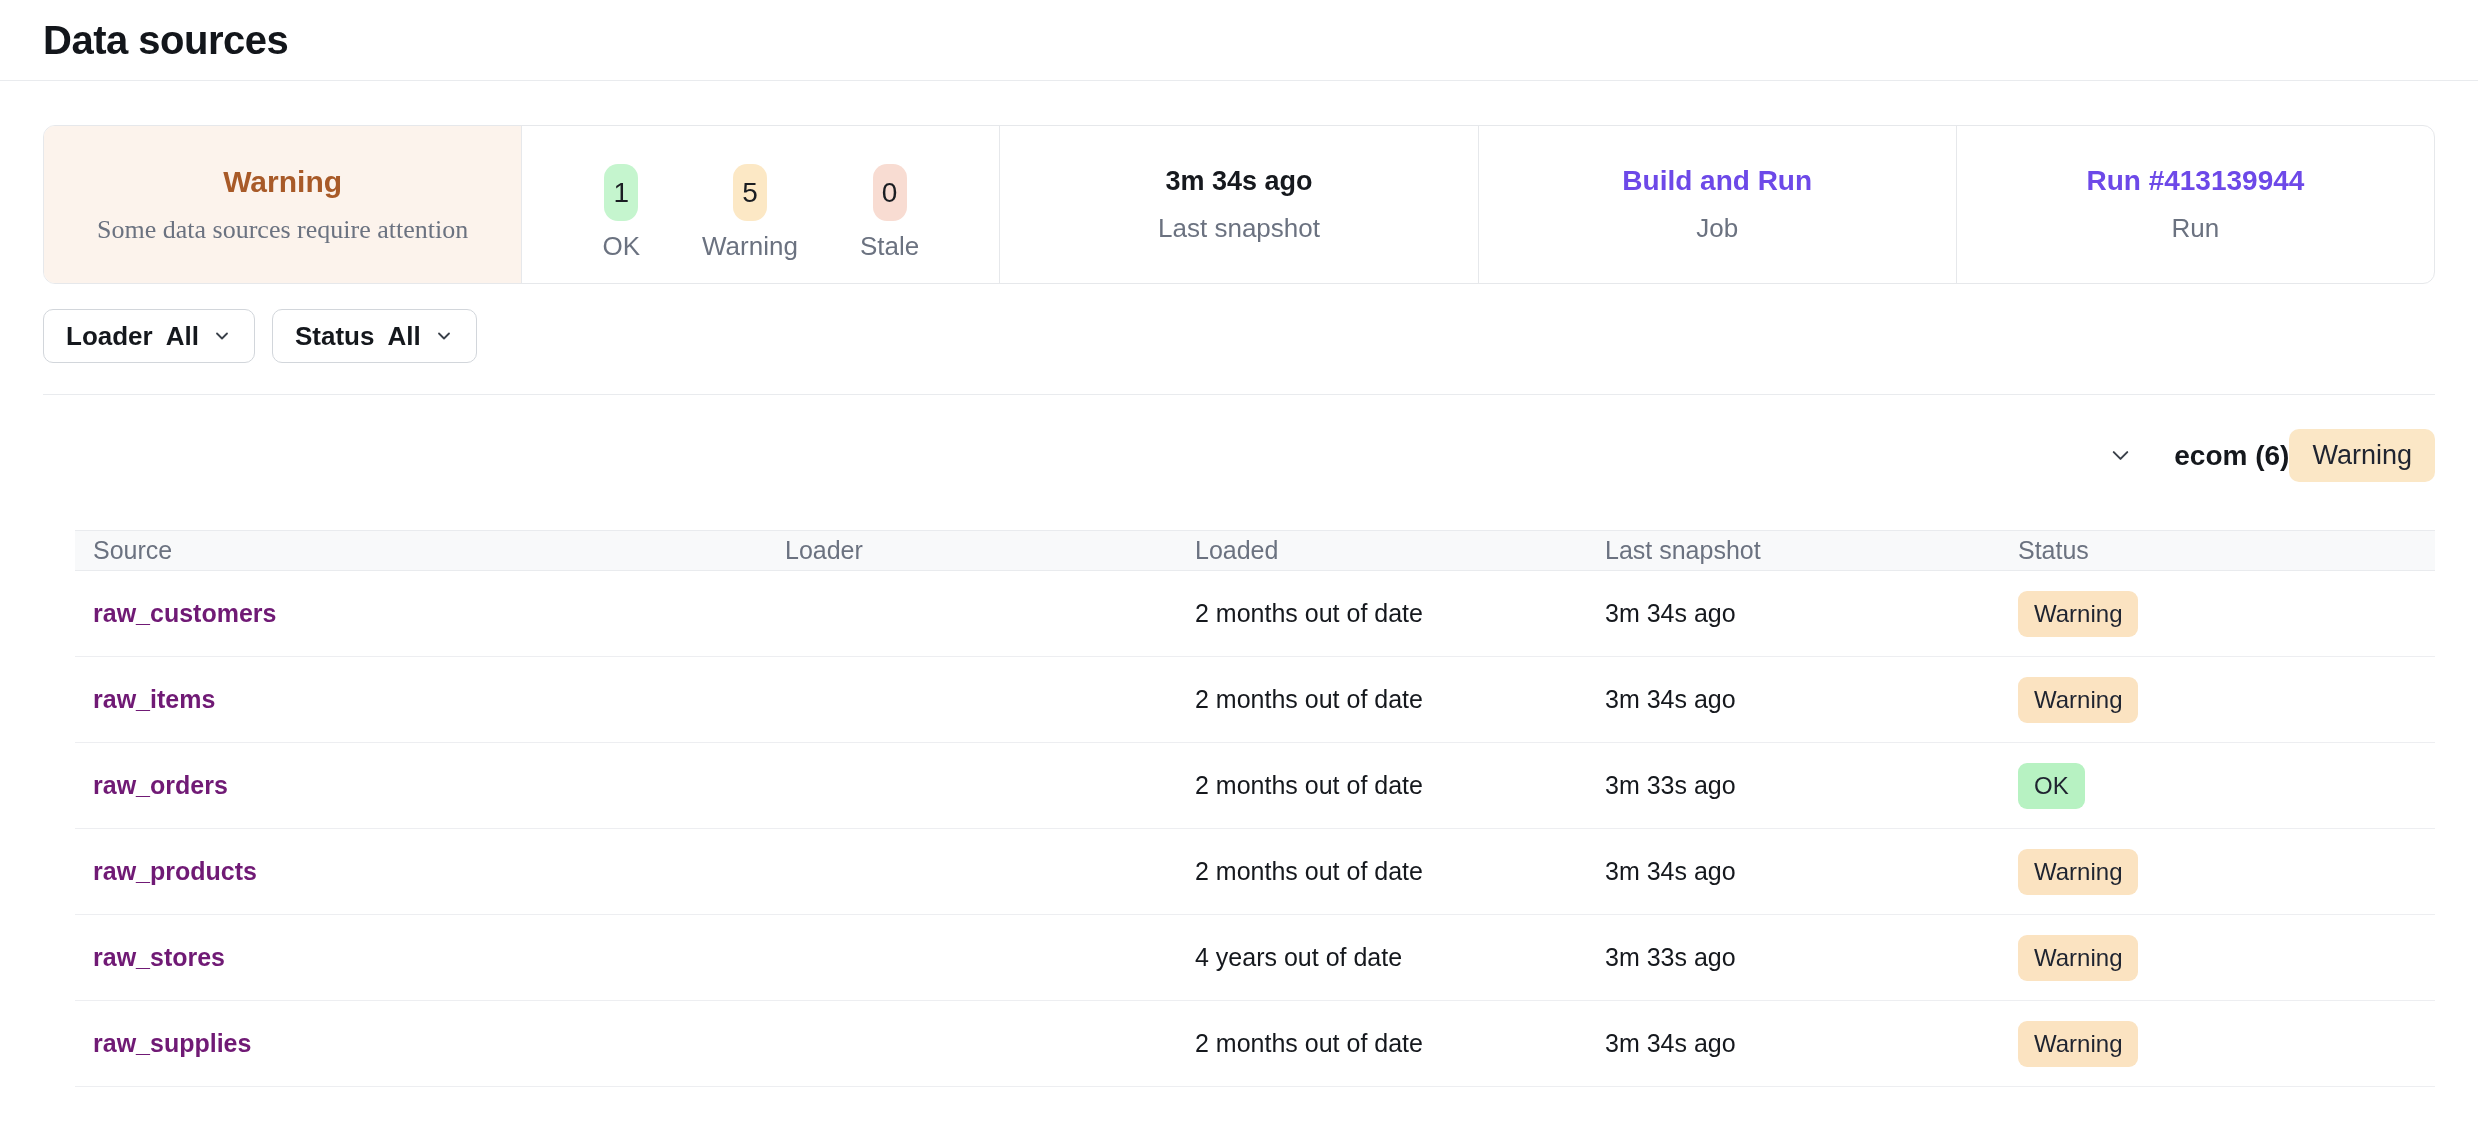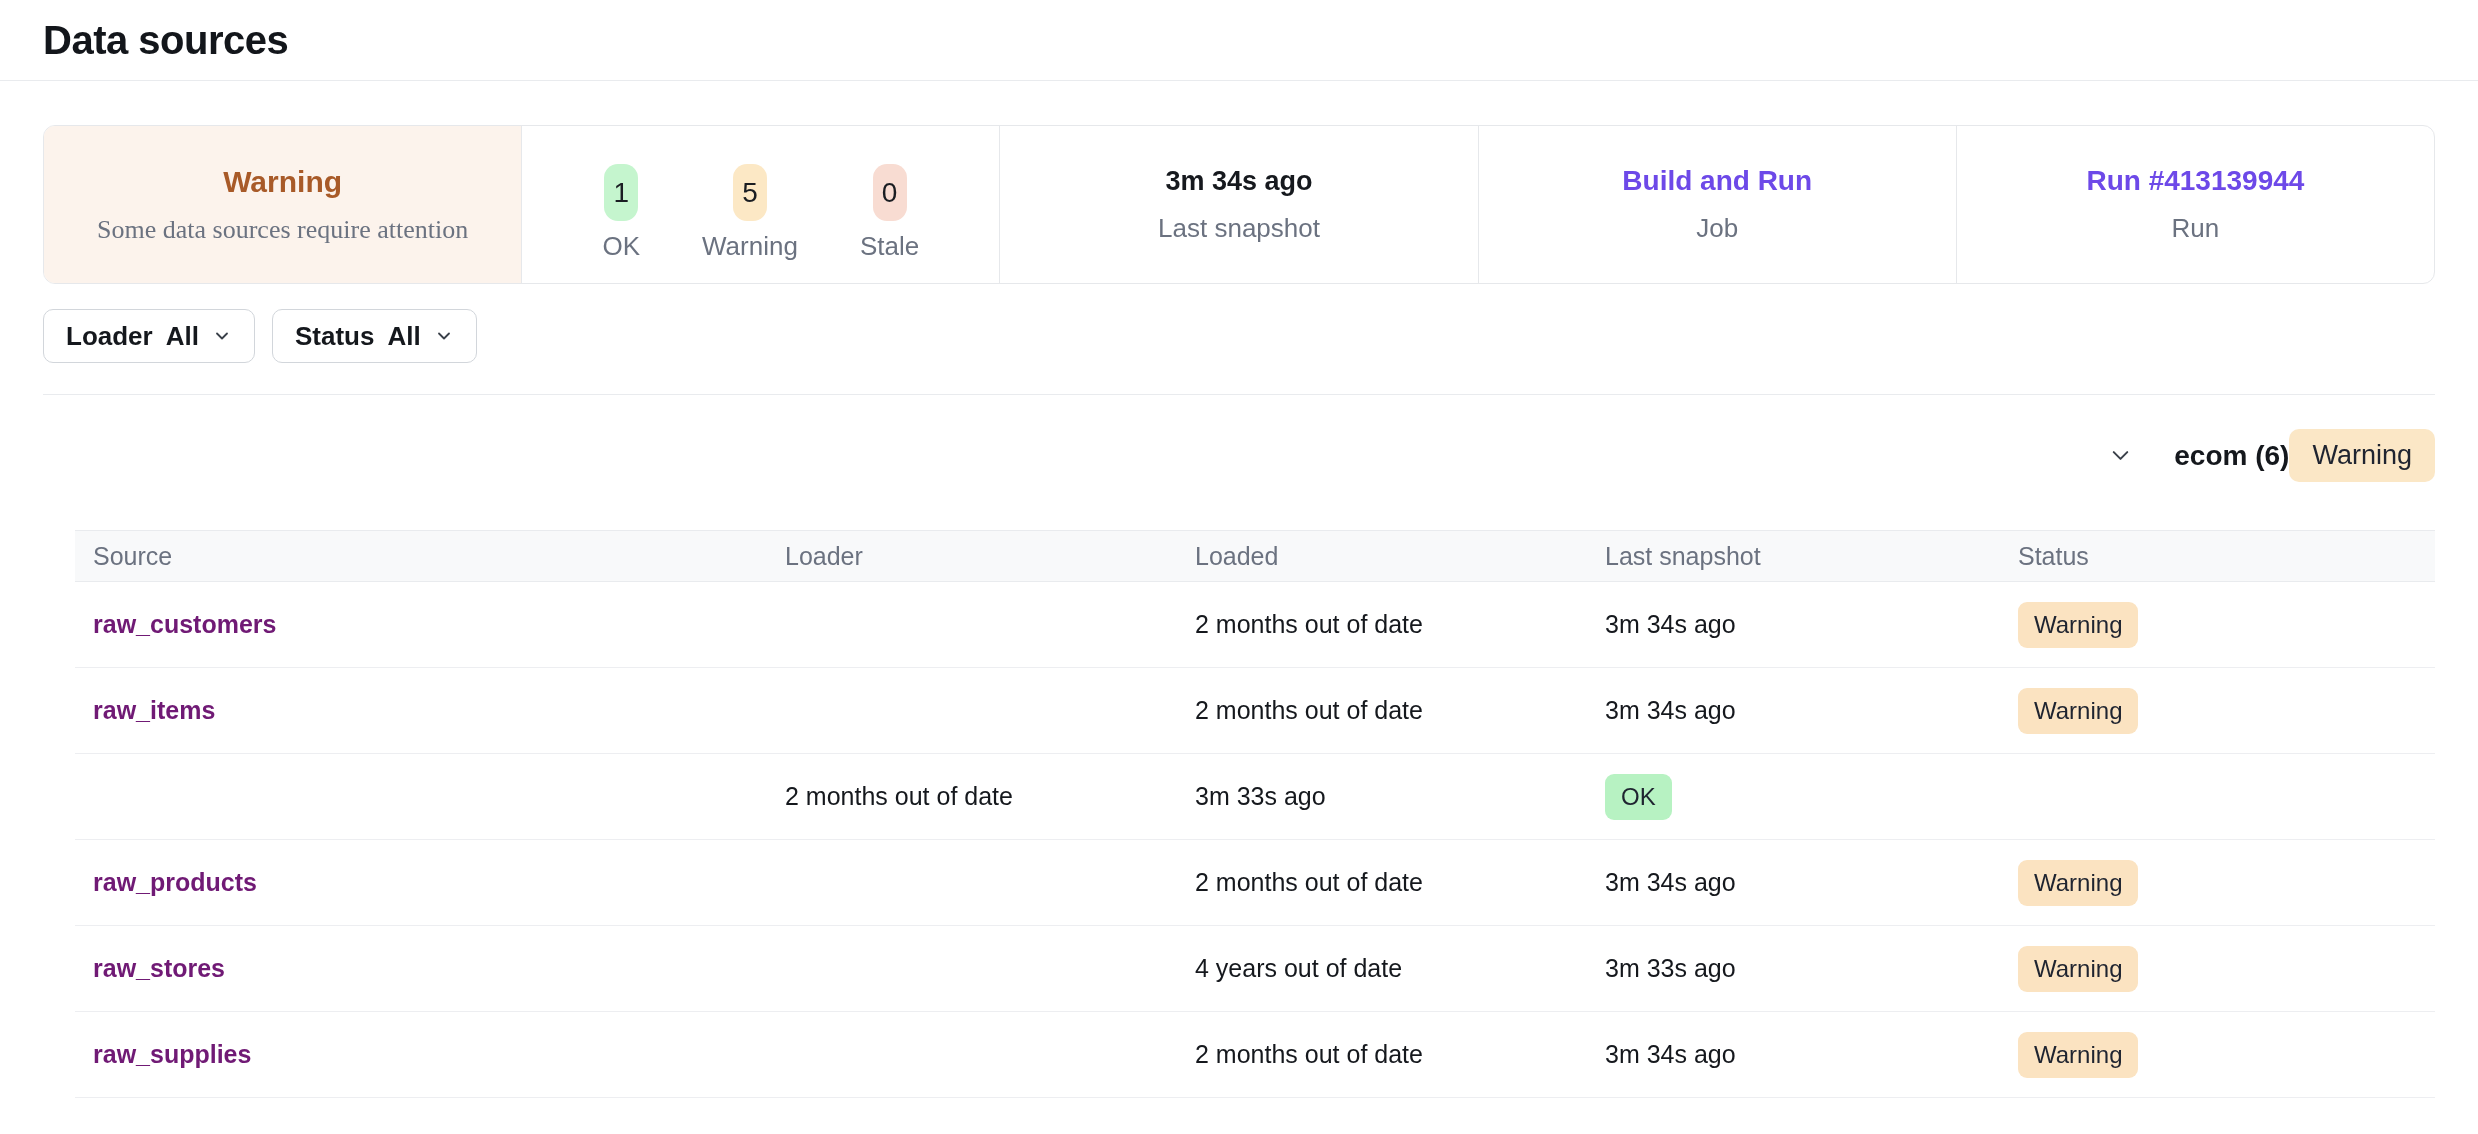--- a/index.html
+++ b/index.html
@@ -50,21 +50,21 @@
   .group-left { display:flex; align-items:center; gap:40px; padding-left:31px; }
   .group-name { font-size:28px; font-weight:700; color:#15181d; }
   .badge { display:inline-block; border-radius:10px; color:#1f2430; font-weight:500; }
   .badge-lg { font-size:27px; padding:11px 23px; }
   .badge-sm { font-size:24px; padding:9px 16px; border-radius:9px; }
 
   
   .table { margin-left:32px; margin-right:0; }
   .t-row { display:grid; grid-template-columns:692px 410px 410px 413px 1fr;
            align-items:center; }
-  .t-head { height:52px; background:#f8f9fa; border-top:1px solid #e9ebee;
+  .t-head { height:41px; background:#f8f9fa; border-top:1px solid #e9ebee;
             border-bottom:1px solid #e9ebee; }
   .t-head .t-cell { font-size:25px; color:#6b7280; font-weight:400; }
   .t-cell { padding-left:18px; }
   .t-body .t-row { height:86px; border-bottom:1px solid #edeef1; }
   .cell-source { font-size:25px; font-weight:700; color:#701a75; }
   .cell-text { font-size:25px; color:#15181d; }
 </style>
 </head>
 <body>
 
@@ -160,20 +160,21 @@
           <div class="t-cell"><span class="badge badge-sm" style="background: rgb(251, 227, 193);">Warning</span></div>
         </div>
         <div class="t-row">
           <div class="t-cell cell-source">raw_items</div>
           <div class="t-cell cell-text"></div>
           <div class="t-cell cell-text">2 months out of date</div>
           <div class="t-cell cell-text">3m 34s ago</div>
           <div class="t-cell"><span class="badge badge-sm" style="background: rgb(251, 227, 193);">Warning</span></div>
         </div>
         <div class="t-row">
+          <div class="t-cell cell-source">raw_orders</div>
           <div class="t-cell cell-text"></div>
           <div class="t-cell cell-text">2 months out of date</div>
           <div class="t-cell cell-text">3m 33s ago</div>
           <div class="t-cell"><span class="badge badge-sm" style="background: rgb(183, 242, 194);">OK</span></div>
         </div>
         <div class="t-row">
           <div class="t-cell cell-source">raw_products</div>
           <div class="t-cell cell-text"></div>
           <div class="t-cell cell-text">2 months out of date</div>
           <div class="t-cell cell-text">3m 34s ago</div>

